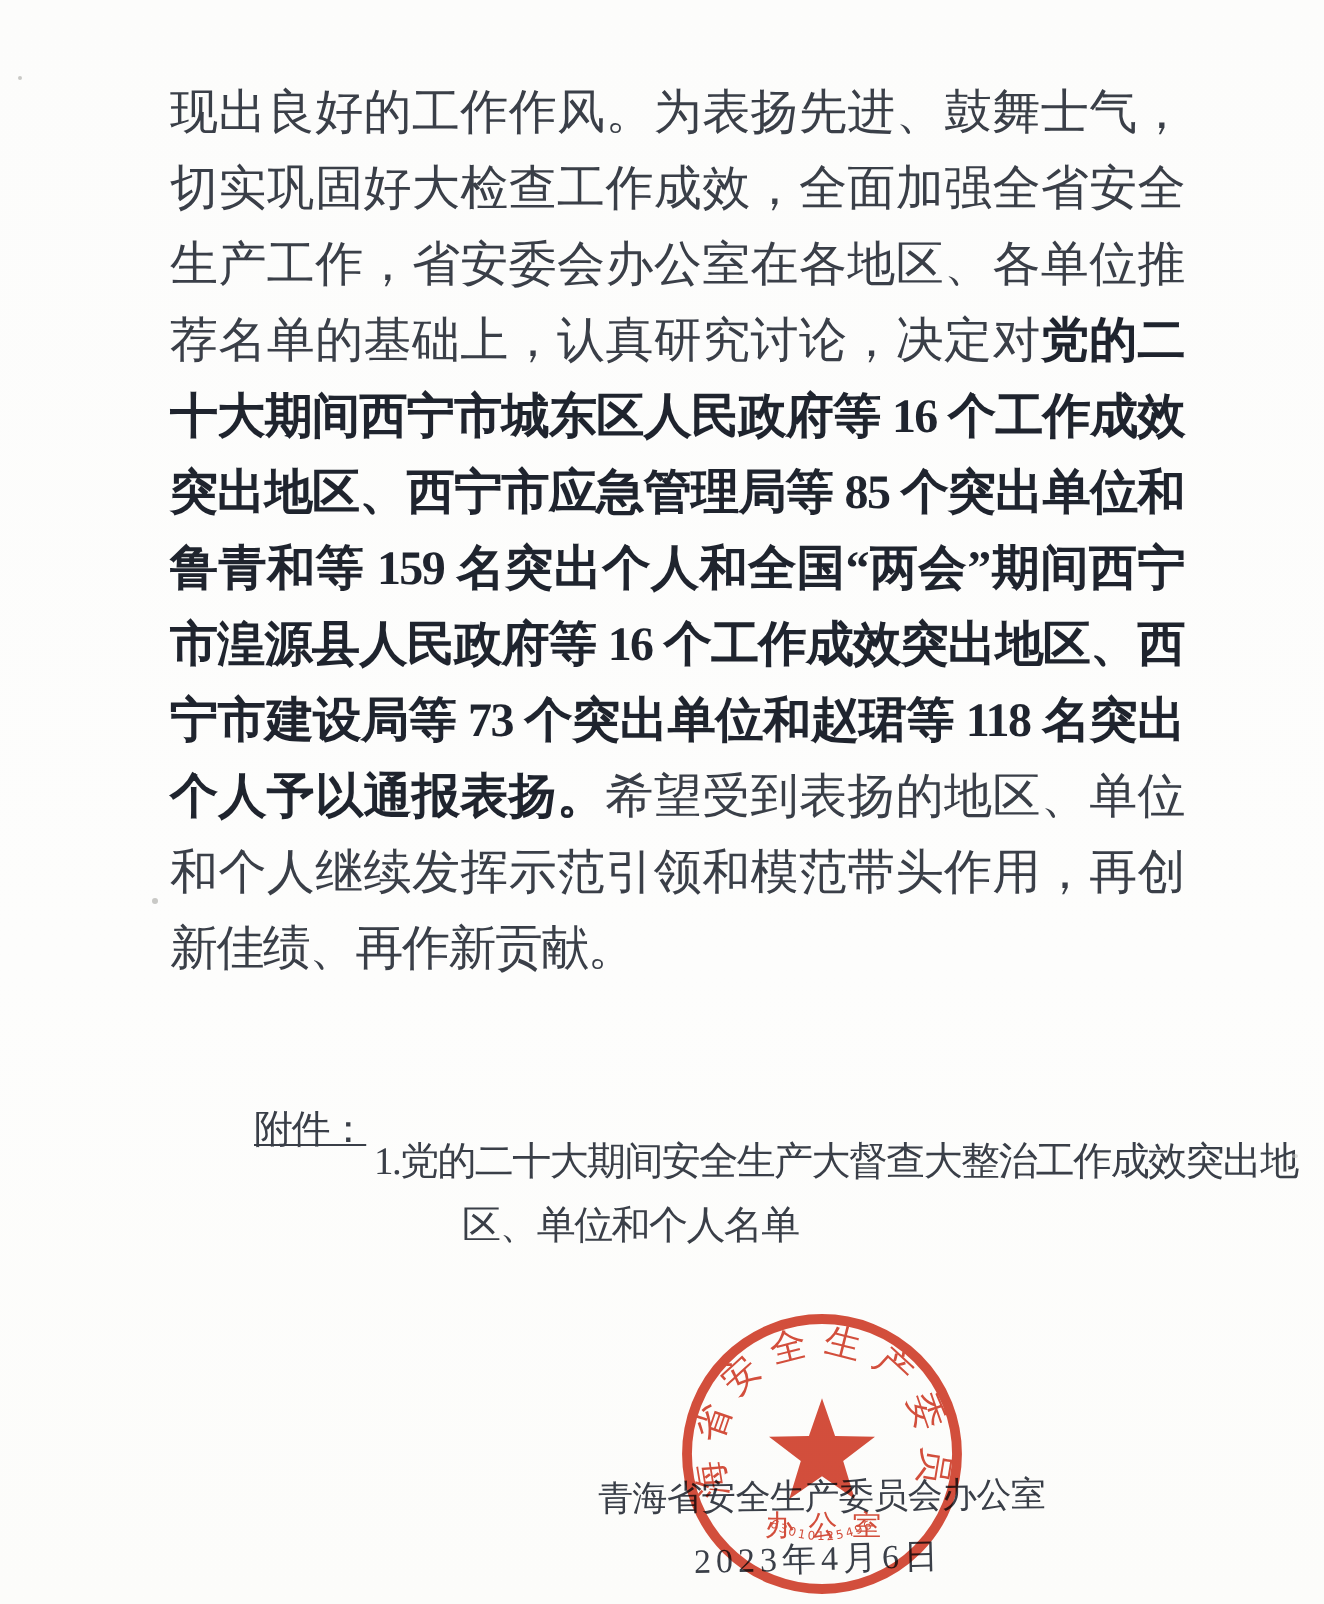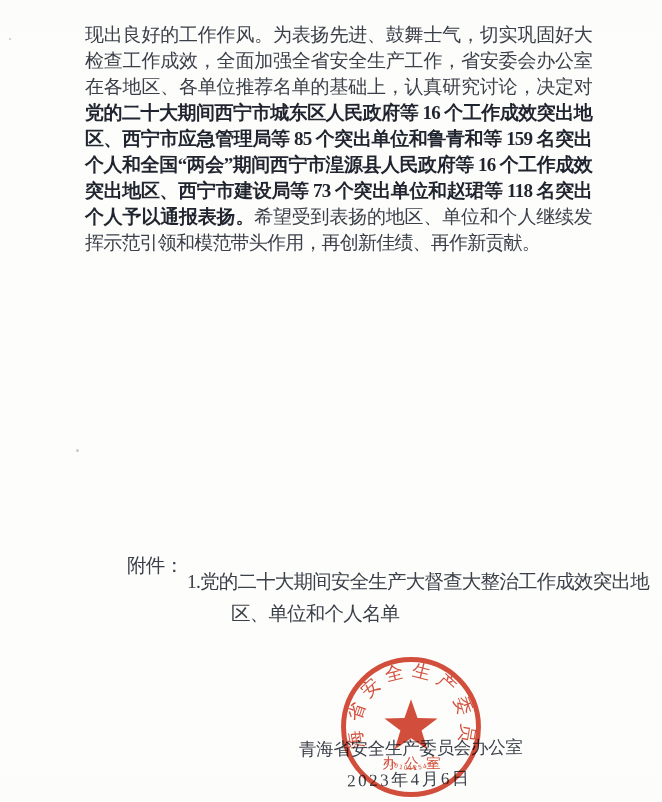--- a/index.html
+++ b/index.html
@@ -11,23 +11,23 @@
     overflow:hidden;
   }
   .page{
     position:absolute;inset:0;
     background:
       linear-gradient(180deg,#fcfcfb 0%,#fdfdfc 60%,#fcfcfa 100%);
   }
   
   .body-text{
     position:absolute;
-    left:85px;top:22px;width:507px;
-    font-size:19px;
-    line-height:26px;
+    left:85px;top:38px;width:507px;
+    font-size:24px;
+    line-height:38px;
     letter-spacing:-0.8px;
     color:#3a3f48;
     text-align:justify;
     text-justify:inter-character;
   }
   .para{margin:0;}
   .para b{
     color:#1f242e;
     font-weight:bold;
   }
@@ -36,21 +36,21 @@
   .attachments{
     position:absolute;
     left:127px;top:550px;
     width:452px;
     font-size:19.5px;
     line-height:31.6px;
     letter-spacing:-0.8px;
     color:#3a3f48;
     display:flex;
   }
-  .att-label{flex:0 0 60px;white-space:nowrap;}
+  .att-label{flex:0 0 60px;white-space:nowrap;text-decoration:underline;}
   .att-items{flex:1;}
   .att-item-1{
     padding-left:44px;text-indent:-44px;
     width:420px;
     margin-top:16px;
   }
   .att-item-2{
     margin-left:21px;
     padding-left:13px;text-indent:-13px;
     width:400px;

